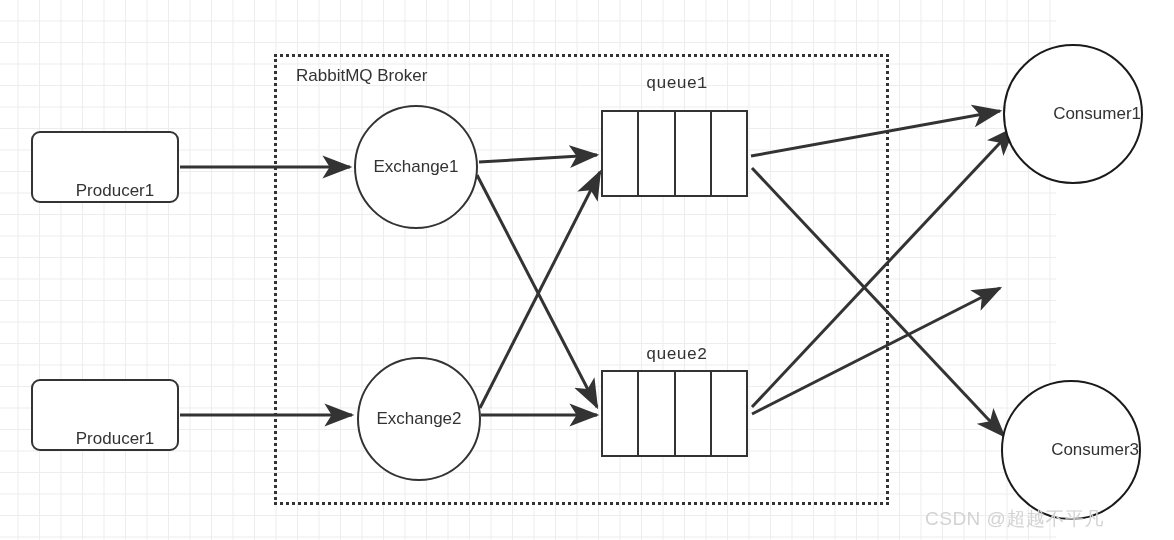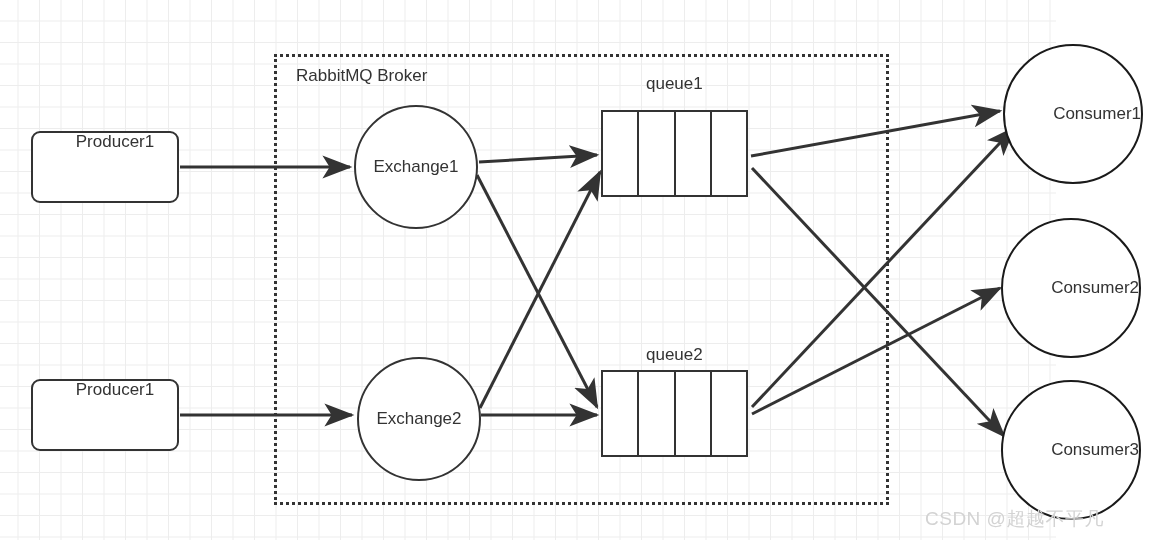--- a/index.html
+++ b/index.html
@@ -49,21 +49,21 @@
     white-space: nowrap;
   }
   
   .producer {
     position: absolute;
     width: 148px; height: 72px;
     border: 2.5px solid #333333;
     border-radius: 9px;
     background: #ffffff;
     display: flex;
-    align-items: flex-start;
+    align-items: flex-end;
     justify-content: center;
     padding-left: 20px;
   }
   #producer1 { left: 31px; top: 131px; }
   #producer2 { left: 31px; top: 379px; }
   
   .exchange {
     position: absolute;
     width: 124px; height: 124px;
     border: 2.5px solid #333333;
@@ -89,20 +89,21 @@
     height: 100%;
   }
   .queue .cell:last-child { border-right: none; }
   #queue1 { left: 601px; top: 110px; }
   #queue2 { left: 601px; top: 370px; }
   .queue-title {
     position: absolute;
     font-size: 17px;
     color: #333333;
     white-space: nowrap;
+    font-family: Liberation Mono, monospace;
   }
   #queue1-title { left: 646px; top: 74px; }
   #queue2-title { left: 646px; top: 337px; margin-top: 8px; }
   
   .consumer {
     position: absolute;
     width: 140px; height: 140px;
     border: 2.5px solid #1a1a1a;
     border-radius: 50%;
     background: #ffffff;
@@ -186,22 +187,19 @@
   <div id="queue2" class="queue">
     <div class="cell"></div>
     <div class="cell"></div>
     <div class="cell"></div>
     <div class="cell"></div>
   </div>
 
   <div id="consumer1" class="consumer">
     <span class="node-label">Consumer1</span>
   </div>
-  <div id="consumer2" class="consumer">
-    <span class="node-label">Consumer2</span>
-  </div>
   <div id="consumer3" class="consumer">
     <span class="node-label">Consumer3</span>
   </div>
 
   <div id="watermark">CSDN @超越不平凡</div>
 
 </div>
 
 </body></html>

